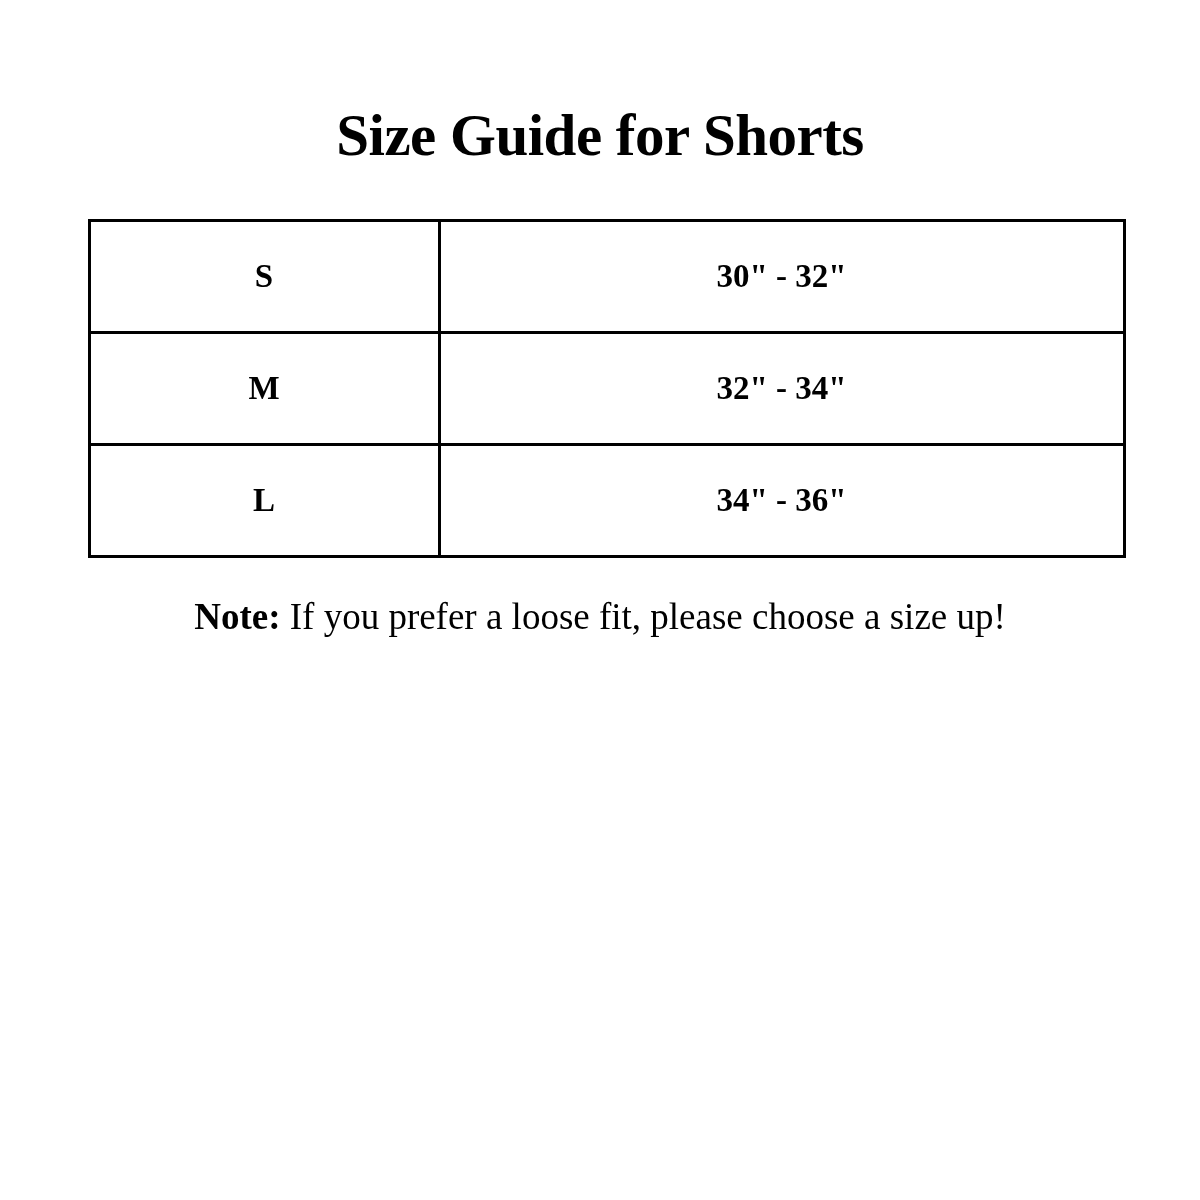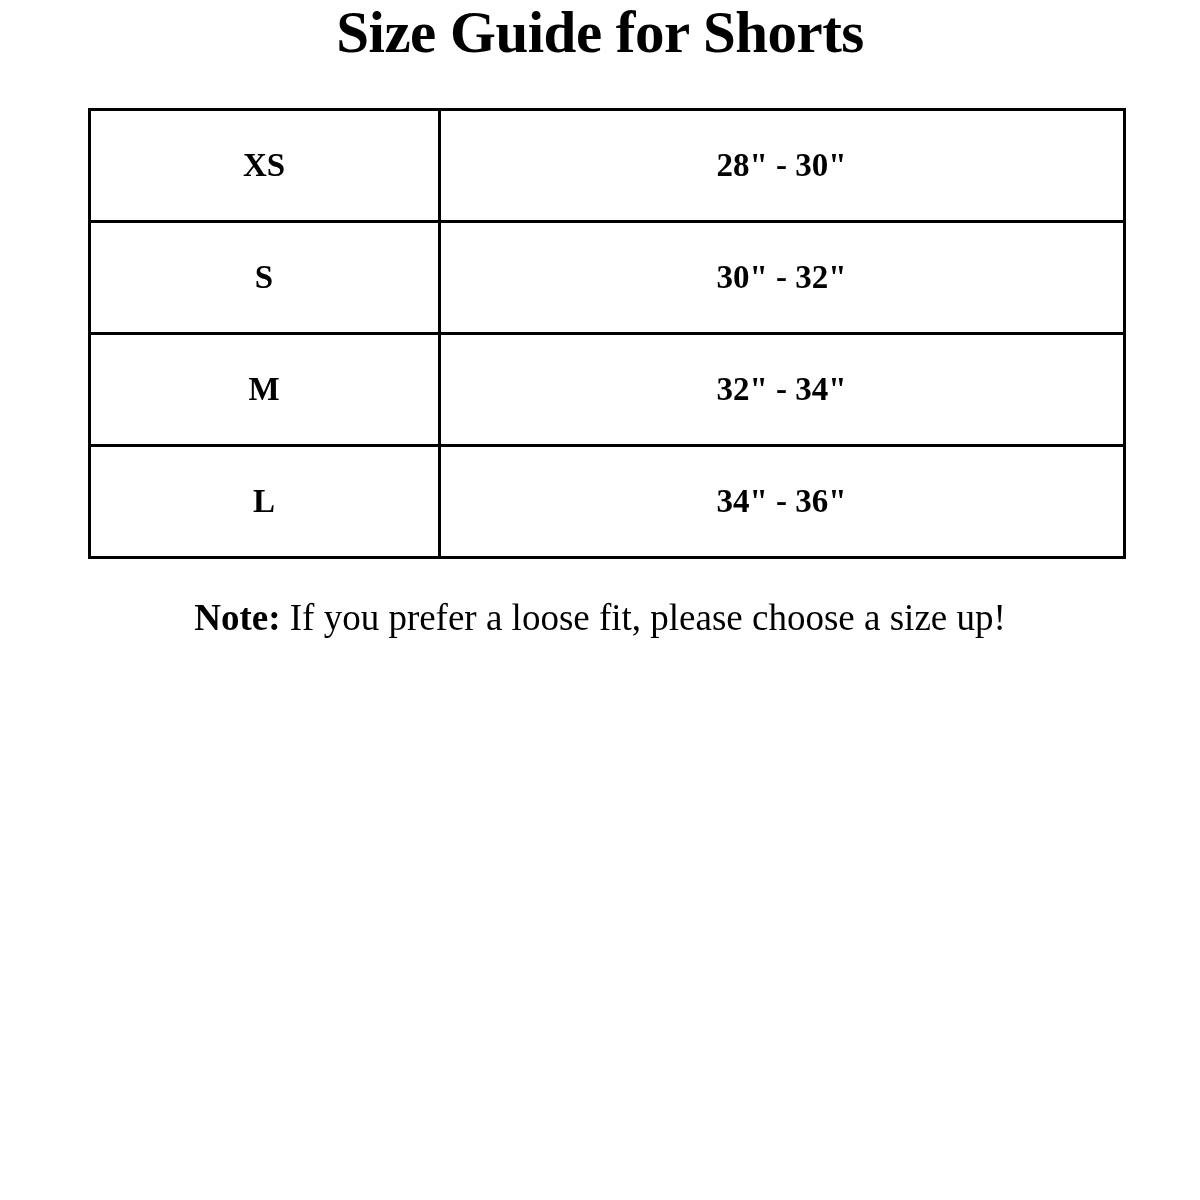--- a/index.html
+++ b/index.html
@@ -19,21 +19,22 @@
     height: 1200px;
     position: relative;
     box-sizing: border-box;
   }
   .title {
     text-align: center;
     font-family: "Liberation Serif", serif;
     font-weight: bold;
     font-size: 59px;
     letter-spacing: -0.5px;
-    margin: 0;
+    margin: 8px;
+    padding-top: 95px;
     line-height: 1.1;
   }
   .table-wrap {
     margin: 0 auto;
     padding-top: 43px;
     width: 1025px;
   }
   table.size-table {
     border-collapse: collapse;
     width: 1025px;
@@ -68,24 +69,20 @@
 <body>
 
 <div class="page">
 
   <h1 class="title">Size Guide for Shorts</h1>
 
   <div class="table-wrap">
     <table class="size-table">
       <tbody>
         <tr>
-          <td class="size-col">XS</td>
-          <td class="measure-col">28" - 30"</td>
-        </tr>
-        <tr>
           <td class="size-col">S</td>
           <td class="measure-col">30" - 32"</td>
         </tr>
         <tr>
           <td class="size-col">M</td>
           <td class="measure-col">32" - 34"</td>
         </tr>
         <tr>
           <td class="size-col">L</td>
           <td class="measure-col">34" - 36"</td>

